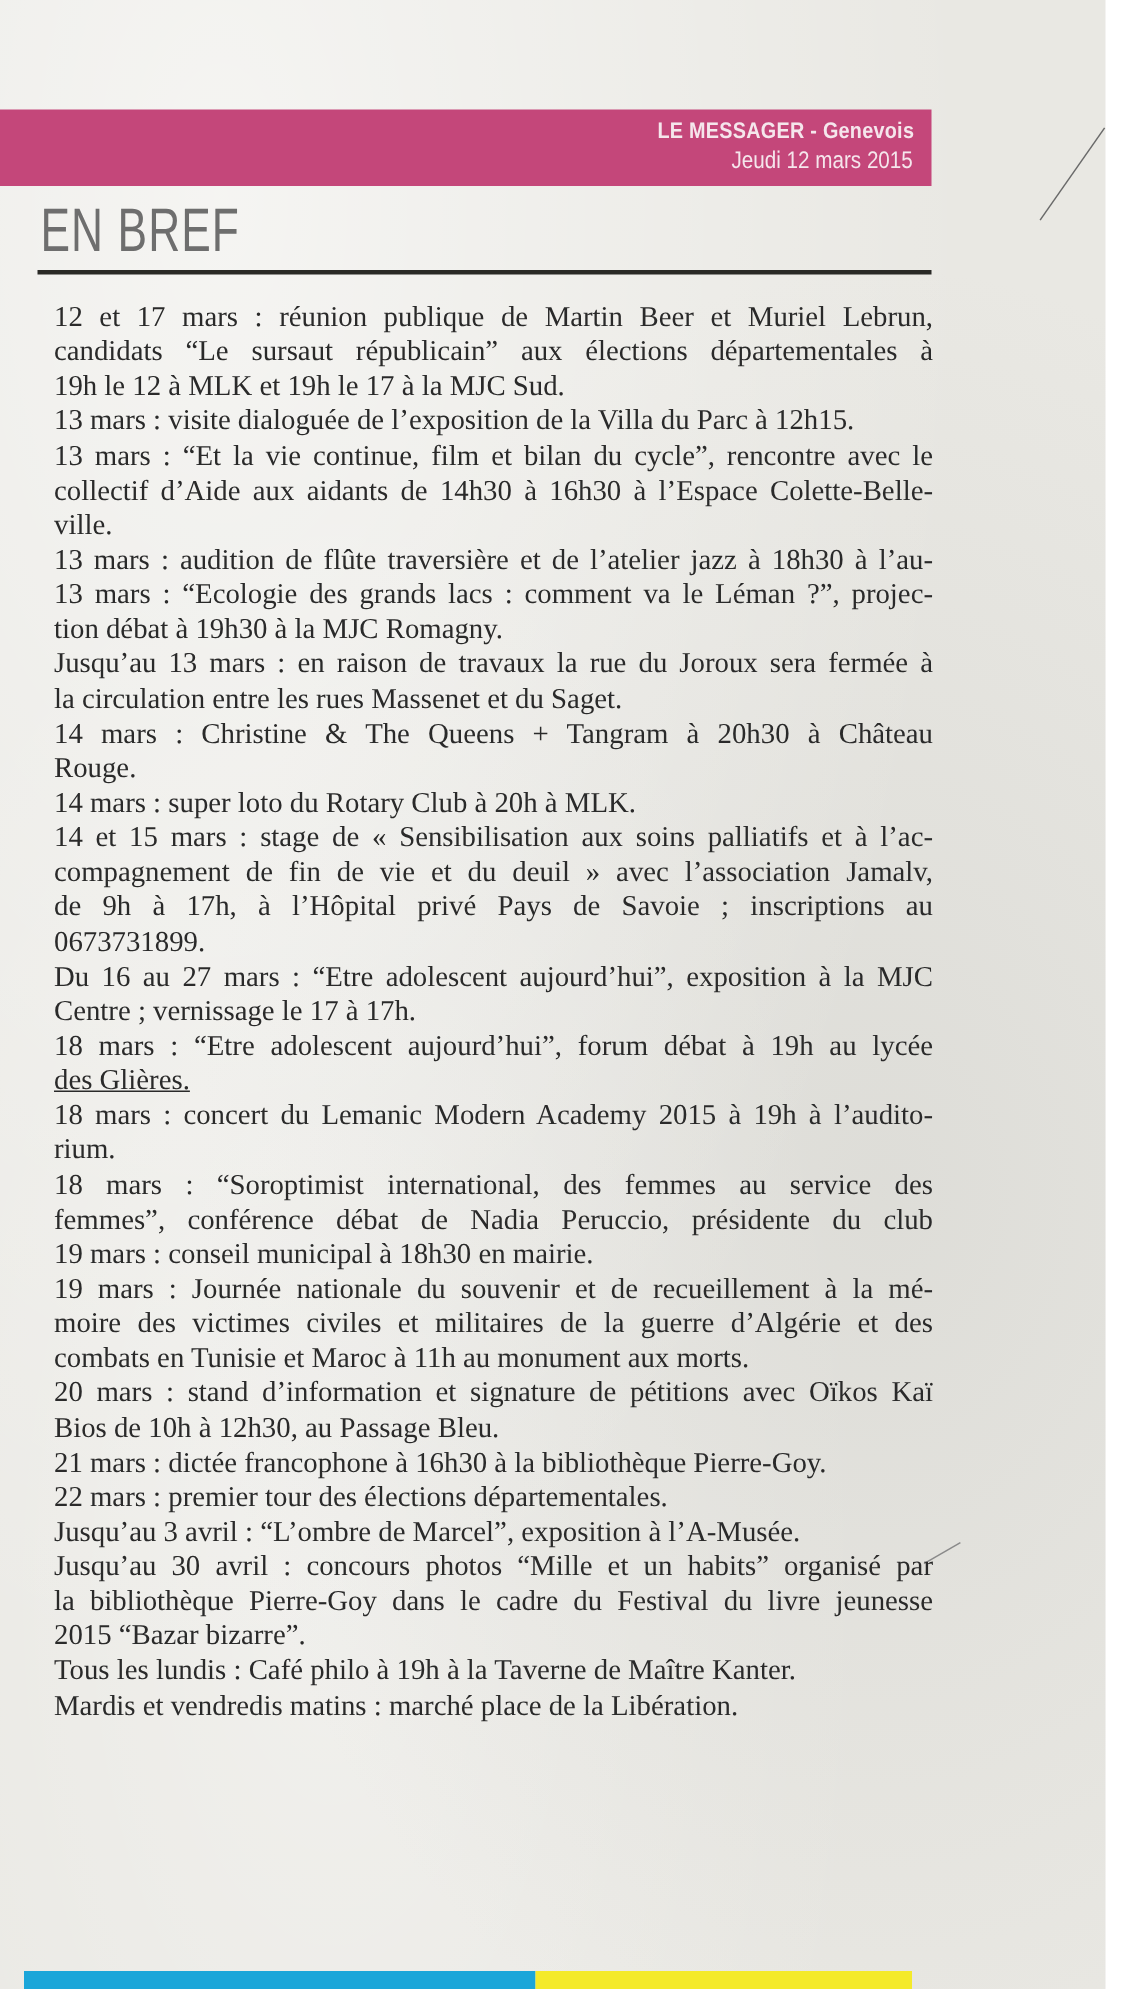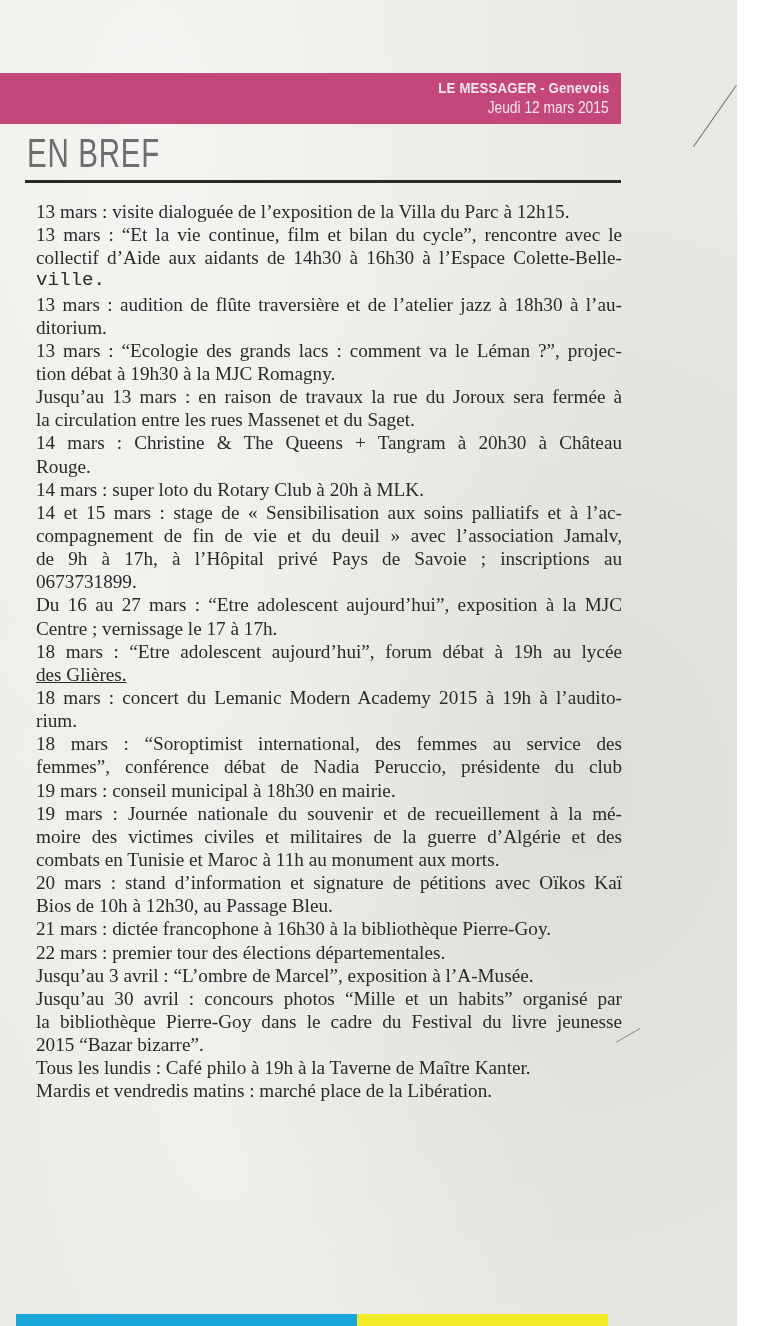--- a/index.html
+++ b/index.html
@@ -75,30 +75,34 @@
   <div class="banner">
     <div class="banner-line1">LE MESSAGER - Genevois</div>
     <div class="banner-line2">Jeudi 12 mars 2015</div>
   </div>
 
   <div class="section-title">EN BREF</div>
   <div class="rule"></div>
 
   <div class="content" id="entries">
       <div>
+        <span class="line" style="display: block; width: 586px; white-space: normal;">12 et 17 mars : réunion publique de Martin Beer et Muriel Lebrun,</span>
+        <span class="line" style="display: block; width: 586px; white-space: normal;">candidats “Le sursaut républicain” aux élections départementales à</span>
+        <span class="line last" style="display: block; width: 586px;">19h le 12 à MLK et 19h le 17 à la MJC Sud.</span>
+      </div>
+      <div>
         <span class="line last" style="display: block; width: 586px;">13 mars : visite dialoguée de l’exposition de la Villa du Parc à 12h15.</span>
       </div>
       <div>
         <span class="line" style="display: block; width: 586px; white-space: normal;">13 mars : “Et la vie continue, film et bilan du cycle”, rencontre avec le</span>
         <span class="line" style="display: block; width: 586px; white-space: normal;">collectif d’Aide aux aidants de 14h30 à 16h30 à l’Espace Colette-Belle-</span>
-        <span class="line last" style="display: block; width: 586px; font-family: Liberation Mono, monospace;">ville.</span>
+        <span class="line last" style="display: block; width: 586px;">ville.</span>
       </div>
       <div>
         <span class="line" style="display: block; width: 586px; white-space: normal;">13 mars : audition de flûte traversière et de l’atelier jazz à 18h30 à l’au-</span>
-        <span class="line last" style="display: block; width: 586px;">ditorium.</span>
       </div>
       <div>
         <span class="line" style="display: block; width: 586px; white-space: normal; font-family: Liberation Serif, serif;">13 mars : “Ecologie des grands lacs : comment va le Léman ?”, projec-</span>
         <span class="line last" style="display: block; width: 586px;">tion débat à 19h30 à la MJC Romagny.</span>
       </div>
       <div>
         <span class="line" style="display: block; width: 586px; white-space: normal;">Jusqu’au 13 mars : en raison de travaux la rue du Joroux sera fermée à</span>
         <span class="line last" style="display: block; width: 586px;">la circulation entre les rues Massenet et du Saget.</span>
       </div>
       <div>

